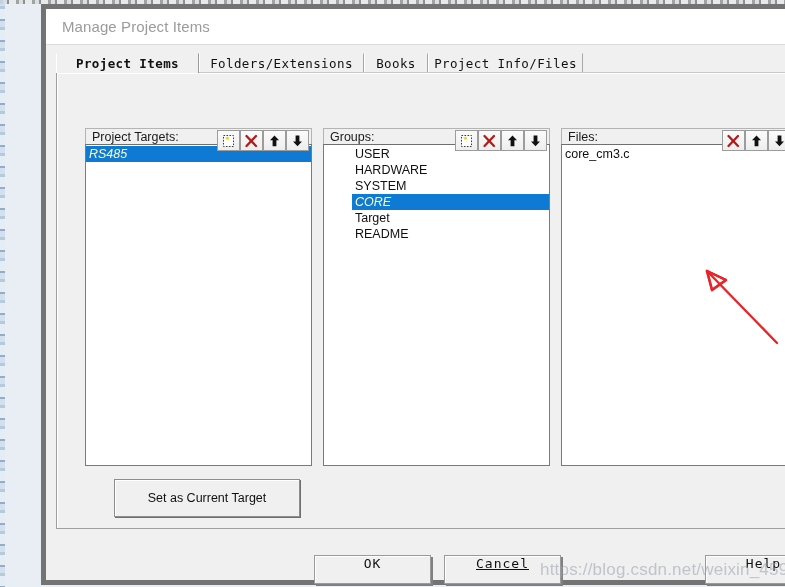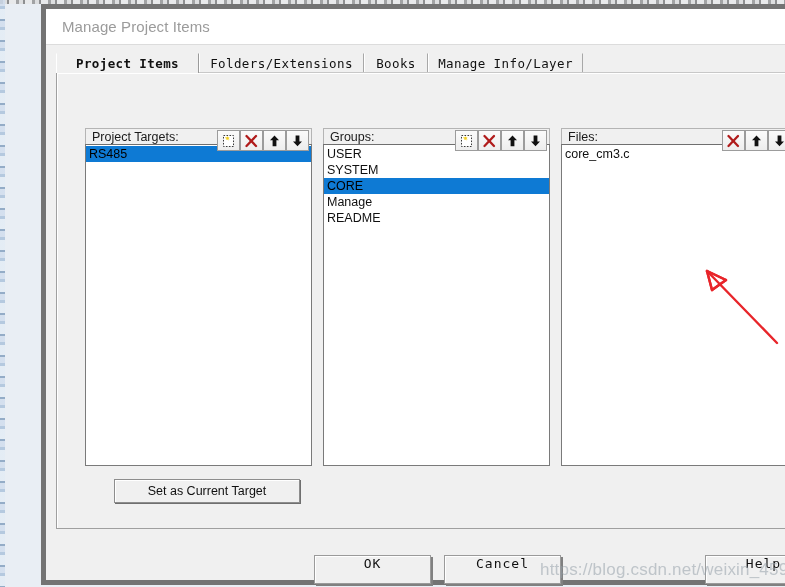--- a/index.html
+++ b/index.html
@@ -181,35 +181,36 @@
     font-size: 12.5px;
     color: #101010;
     line-height: 16px;
     height: 16px;
     padding-left: 3px;
     white-space: nowrap;
     cursor: default;
   }
   .list-item.selected {
     background: #0e7ad4;
-    color: #000000;
+    color: #fef9c3;
+    font-style: italic;
   }
 
   
   #panel-targets { left: 28px; width: 227px; }
   #panel-targets .listbox { height: 322px; }
   #panel-groups  { left: 266px; width: 227px; }
-  #panel-groups .listbox { height: 322px; }
+  #panel-groups .listbox { height: 322px; padding-left: 28px; }
   #panel-files   { left: 504px; width: 233px; }
   #panel-files .listbox { height: 322px; }
 
   
   .push-btn {
     position: absolute;
-    height: 24px;
+    height: 38px;
     background: #f0f0f0;
     border: 1px solid #8d8d8d;
     box-shadow: 1px 1px 0 #6f6f6f, inset 1px 1px 0 #ffffff;
     box-sizing: border-box;
     display: flex;
     align-items: center;
     justify-content: center;
     font-size: 12.5px;
     color: #101010;
     white-space: nowrap;
@@ -229,21 +230,21 @@
     display: flex;
     align-items: flex-start;
     justify-content: center;
     font-family: "DejaVu Sans Mono", "Liberation Mono", monospace;
     font-size: 13px;
     letter-spacing: 1px;
     color: #101010;
     cursor: default;
   }
   #btn-ok     { left: 268px; top: 546px; width: 117px; }
-  #btn-cancel { left: 398px; top: 546px; width: 117px; }
+  #btn-cancel { left: 398px; top: 546px; width: 117px; text-decoration: underline; }
   #btn-help   { left: 659px; top: 546px; width: 117px; }
 
   
   #annotation-arrow {
     position: absolute;
     left: 636px;
     top: 186px;
     width: 110px;
     height: 95px;
     pointer-events: none;
@@ -286,21 +287,21 @@
     <div class="tab active" style="left:0px; width:143px;">
       <span>Project Items</span>
     </div>
     <div class="tab" style="left:143px; width:165px;">
       <span>Folders/Extensions</span>
     </div>
     <div class="tab" style="left:308px; width:64px;">
       <span>Books</span>
     </div>
     <div class="tab" style="left:372px; width:155px;">
-      <span>Manage Info/Layer</span>
+      <span>Project Info/Files</span>
     </div>
   </div>
 
   <div id="tabpanel">
 
     <div class="panel" id="panel-targets">
       <div class="panel-header">
         <span class="panel-label">Project Targets:</span>
         <div class="tool-group">
           <div class="toolbtn raised">
@@ -357,23 +358,24 @@
           </div>
           <div class="toolbtn raised">
             <svg width="13" height="14" viewBox="0 0 13 14" aria-hidden="true">
               <path d="M6.5 12.3 L11 7.5 L8.4 7.5 L8.4 1.5 L4.6 1.5 L4.6 7.5 L2 7.5 Z" fill="#111"></path>
             </svg>
           </div>
         </div>
       </div>
       <div class="listbox">
         <div class="list-item">USER</div>
+        <div class="list-item">HARDWARE</div>
         <div class="list-item">SYSTEM</div>
         <div class="list-item selected">CORE</div>
-        <div class="list-item">Manage</div>
+        <div class="list-item">Target</div>
         <div class="list-item">README</div>
       </div>
     </div>
 
     <div class="panel" id="panel-files">
       <div class="panel-header">
         <span class="panel-label">Files:</span>
         <div class="tool-group">
           <div class="toolbtn raised">
             <svg width="15" height="14" viewBox="0 0 15 14" aria-hidden="true">

